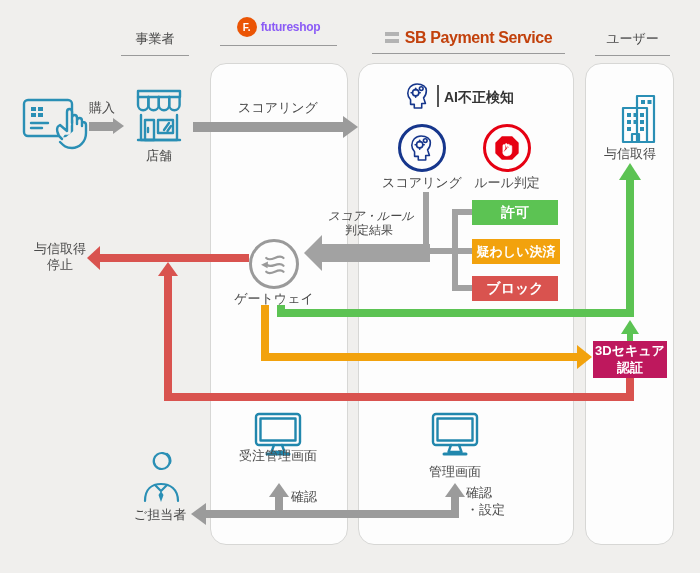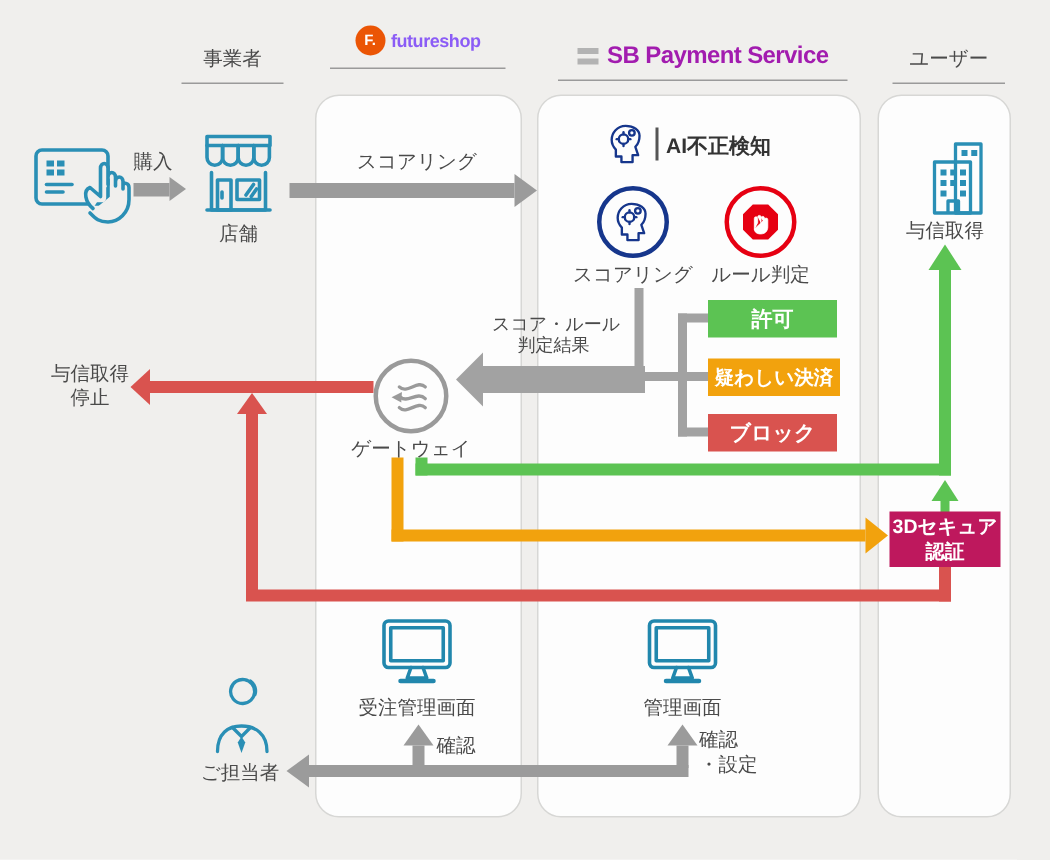--- a/index.html
+++ b/index.html
@@ -32,21 +32,21 @@
       <span style="width:20px;height:20px;border-radius:50%;background:#eb5505;color:#fff;font-weight:bold;font-size:10px;display:inline-flex;align-items:center;justify-content:center;">F.</span>
       <span style="color:#8b5cf6;font-weight:bold;font-size:12px;letter-spacing:-0.3px;">futureshop</span>
     </span>
   </div>
   <div class="hdr" style="left:372px;top:24px;width:193px;padding-bottom:6px;">
     <span style="display:inline-flex;align-items:center;gap:6px;">
       <span style="display:inline-flex;flex-direction:column;gap:3px;">
         <span style="width:14px;height:4px;background:#b3b3b3;display:block;"></span>
         <span style="width:14px;height:4px;background:#b3b3b3;display:block;"></span>
       </span>
-      <span style="color:#a21caf;font-size:16px;font-weight:600;letter-spacing:-0.4px;">SB Payment Service</span>
+      <span style="color:#c2410c;font-size:16px;font-weight:600;letter-spacing:-0.4px;">SB Payment Service</span>
     </span>
   </div>
   <div class="hdr" style="left:595px;top:30px;width:75px;">
     <span>ユーザー</span>
   </div>
 
   <div class="icon" style="left:22px;top:92px;">
     <svg width="68" height="60" viewBox="0 0 68 60" fill="none" stroke="#2a8fb5" stroke-width="2.4" stroke-linecap="round" stroke-linejoin="round">
       <rect x="2" y="8" width="48" height="36" rx="4"></rect>
       <g fill="#2a8fb5" stroke="none">
@@ -144,21 +144,21 @@
     <span>許可</span>
   </div>
   <div class="rbox" style="left:472px;top:239px;width:88px;height:25px;background:#f2a20d;">
     <span>疑わしい決済</span>
   </div>
   <div class="rbox" style="left:472px;top:276px;width:86px;height:25px;background:#d9534f;font-size:14px;">
     <span>ブロック</span>
   </div>
 
   <div class="lbl" style="left:328px;top:209px;width:82px;font-size:12px;">
-    <span style="display:block;">スコア・ルール</span>
+    <span style="display:block;font-style:italic;">スコア・ルール</span>
     <span style="display:block;">判定結果</span>
   </div>
   <div class="seg" style="left:321px;top:244px;width:109px;height:18px;background:#a2a2a2;"></div>
   <div class="tri" style="left:304px;top:235px;border-top:18px solid transparent;border-bottom:18px solid transparent;border-right:18px solid #a2a2a2;"></div>
 
   <div class="circle" style="left:249px;top:239px;width:44px;height:44px;border:3px solid #9a9a9a;">
     <svg width="38" height="38" viewBox="0 0 44 44" fill="none" stroke="#9a9a9a" stroke-width="2.6" stroke-linecap="round">
       <path d="M13,15 C19,21 27,9 33,15"></path>
       <path d="M33,24 C27,18 19,28 14,23"></path>
       <polygon points="7,23 15,19 14.5,27" fill="#9a9a9a" stroke="none"></polygon>
@@ -222,21 +222,21 @@
   </div>
 
   <div class="icon" style="left:254px;top:412px;">
     <svg width="48" height="45" viewBox="0 0 48 45" fill="none" stroke="#2187ad" stroke-width="2.4" stroke-linecap="round" stroke-linejoin="round">
       <rect x="2" y="2" width="44" height="31" rx="3"></rect>
       <rect x="6.5" y="6.5" width="35" height="22"></rect>
       <path d="M20,33 l-2.5,7 h13 l-2.5,-7"></path>
       <line x1="13" y1="42" x2="35" y2="42" stroke-width="3"></line>
     </svg>
   </div>
-  <div class="lbl" style="left:238px;top:464px;width:80px;">
+  <div class="lbl" style="left:238px;top:448px;width:80px;">
     <span>受注管理画面</span>
   </div>
   <div class="seg" style="left:275px;top:497px;width:8px;height:15px;background:#9b9b9b;"></div>
   <div class="tri" style="left:269px;top:483px;border-left:10px solid transparent;border-right:10px solid transparent;border-bottom:14px solid #9b9b9b;"></div>
   <div class="lbl" style="left:291px;top:489px;text-align:left;">
     <span>確認</span>
   </div>
 
   <div class="icon" style="left:431px;top:412px;">
     <svg width="48" height="45" viewBox="0 0 48 45" fill="none" stroke="#2187ad" stroke-width="2.4" stroke-linecap="round" stroke-linejoin="round">

